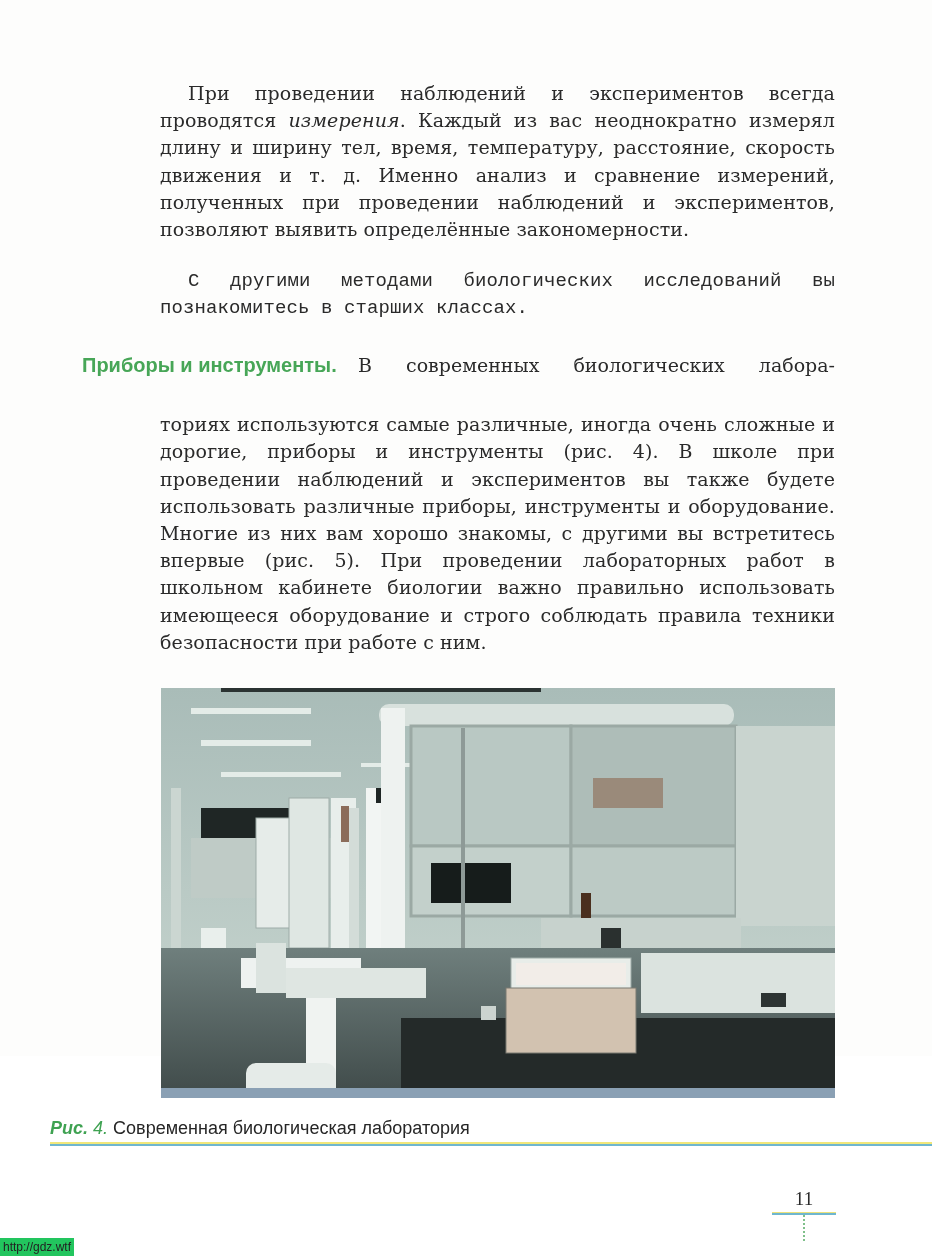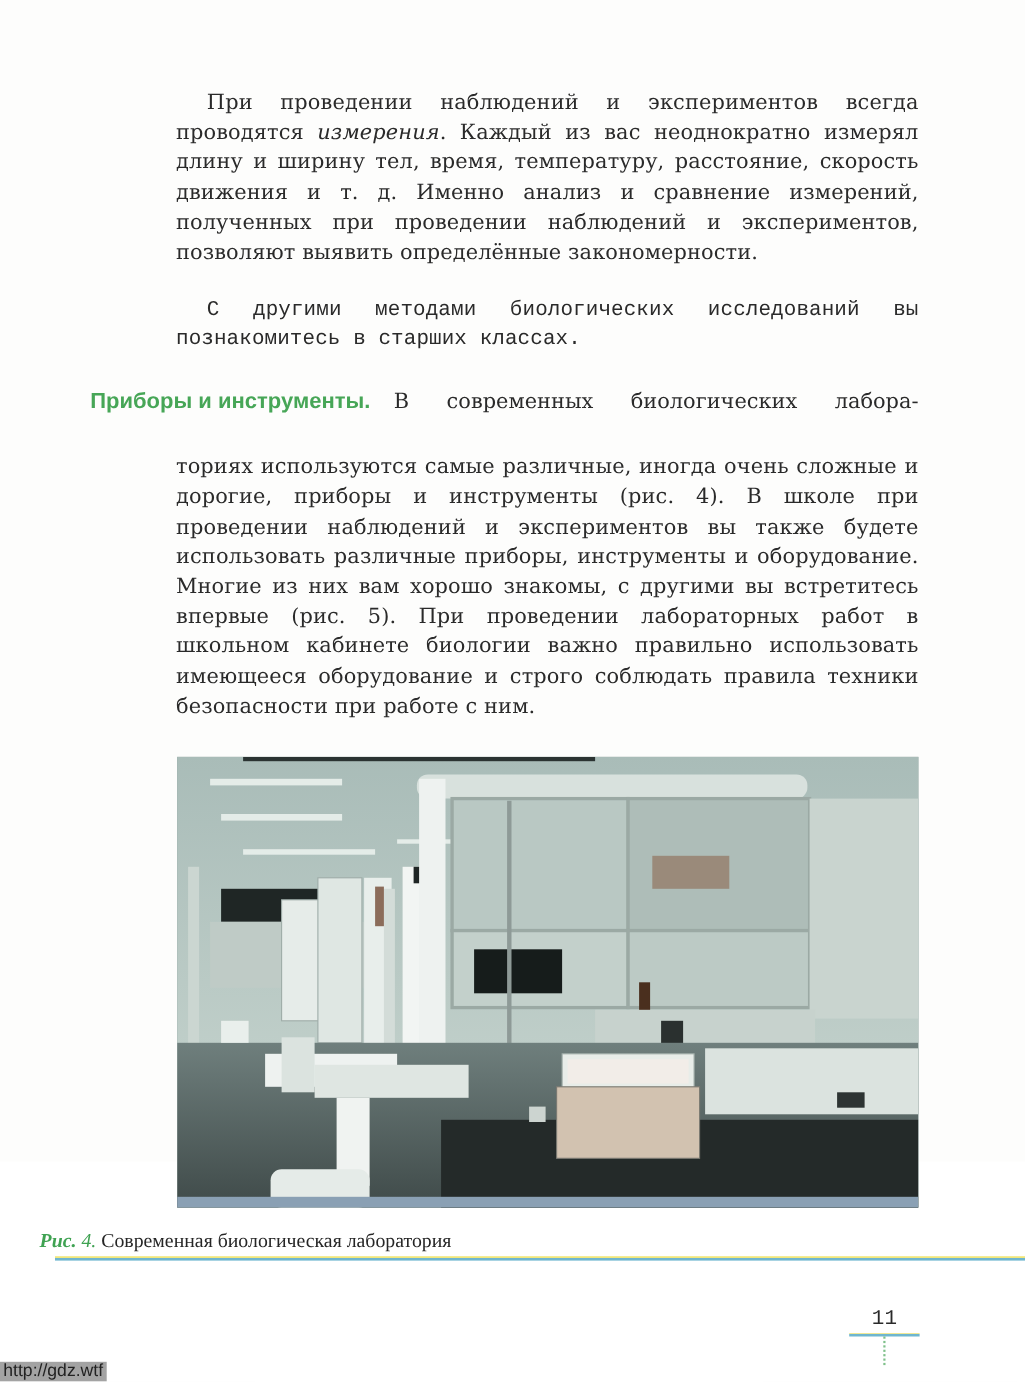--- a/index.html
+++ b/index.html
@@ -69,23 +69,23 @@
       top: 688px;
       width: 674px;
       height: 410px;
       overflow: hidden;
       background: #8fa3a0;
     }
     .photo svg { display: block; }
 
     .caption {
       position: absolute;
-      left: 36px;
+      left: 50px;
       top: 1117px;
-      font-family: Liberation Serif, serif;
+      font-family: Liberation Sans, sans-serif;
       font-size: 18px;
       line-height: 22px;
       color: #262626;
       white-space: nowrap;
     }
     .caption .fig-label {
       color: #3fa252;
       font-style: italic;
       font-weight: bold;
     }
@@ -101,21 +101,21 @@
       height: 4px;
       background: linear-gradient(to bottom, #f1e77a 0 2px, #6fb6cf 2px 4px);
     }
 
     .page-number {
       position: absolute;
       left: 772px;
       top: 1188px;
       width: 64px;
       text-align: center;
-      font-family: Liberation Mono, monospace;
+      font-family: Liberation Serif, serif;
       font-size: 19px;
       color: #2a2a2a;
     }
     .page-rule {
       position: absolute;
       left: 772px;
       top: 1212px;
       width: 64px;
       height: 3px;
       background: linear-gradient(to bottom, #ede27a 0 1px, #6fb6cf 1px 3px);
@@ -126,23 +126,23 @@
       top: 1215px;
       width: 0;
       height: 26px;
       border-left: 2px dotted #7fc08a;
     }
     .watermark {
       position: absolute;
       left: 0;
       top: 1238px;
       padding: 1px 3px;
-      background: #a3a3a3;
+      background: #22c55e;
       font-family: "Liberation Sans", "DejaVu Sans", sans-serif;
-      font-size: 16px;
+      font-size: 12px;
       color: #222;
       line-height: 16px;
     }
   </style>
 </head>
 <body>
 
 <div class="page">
 
   <div class="textblock p1">

